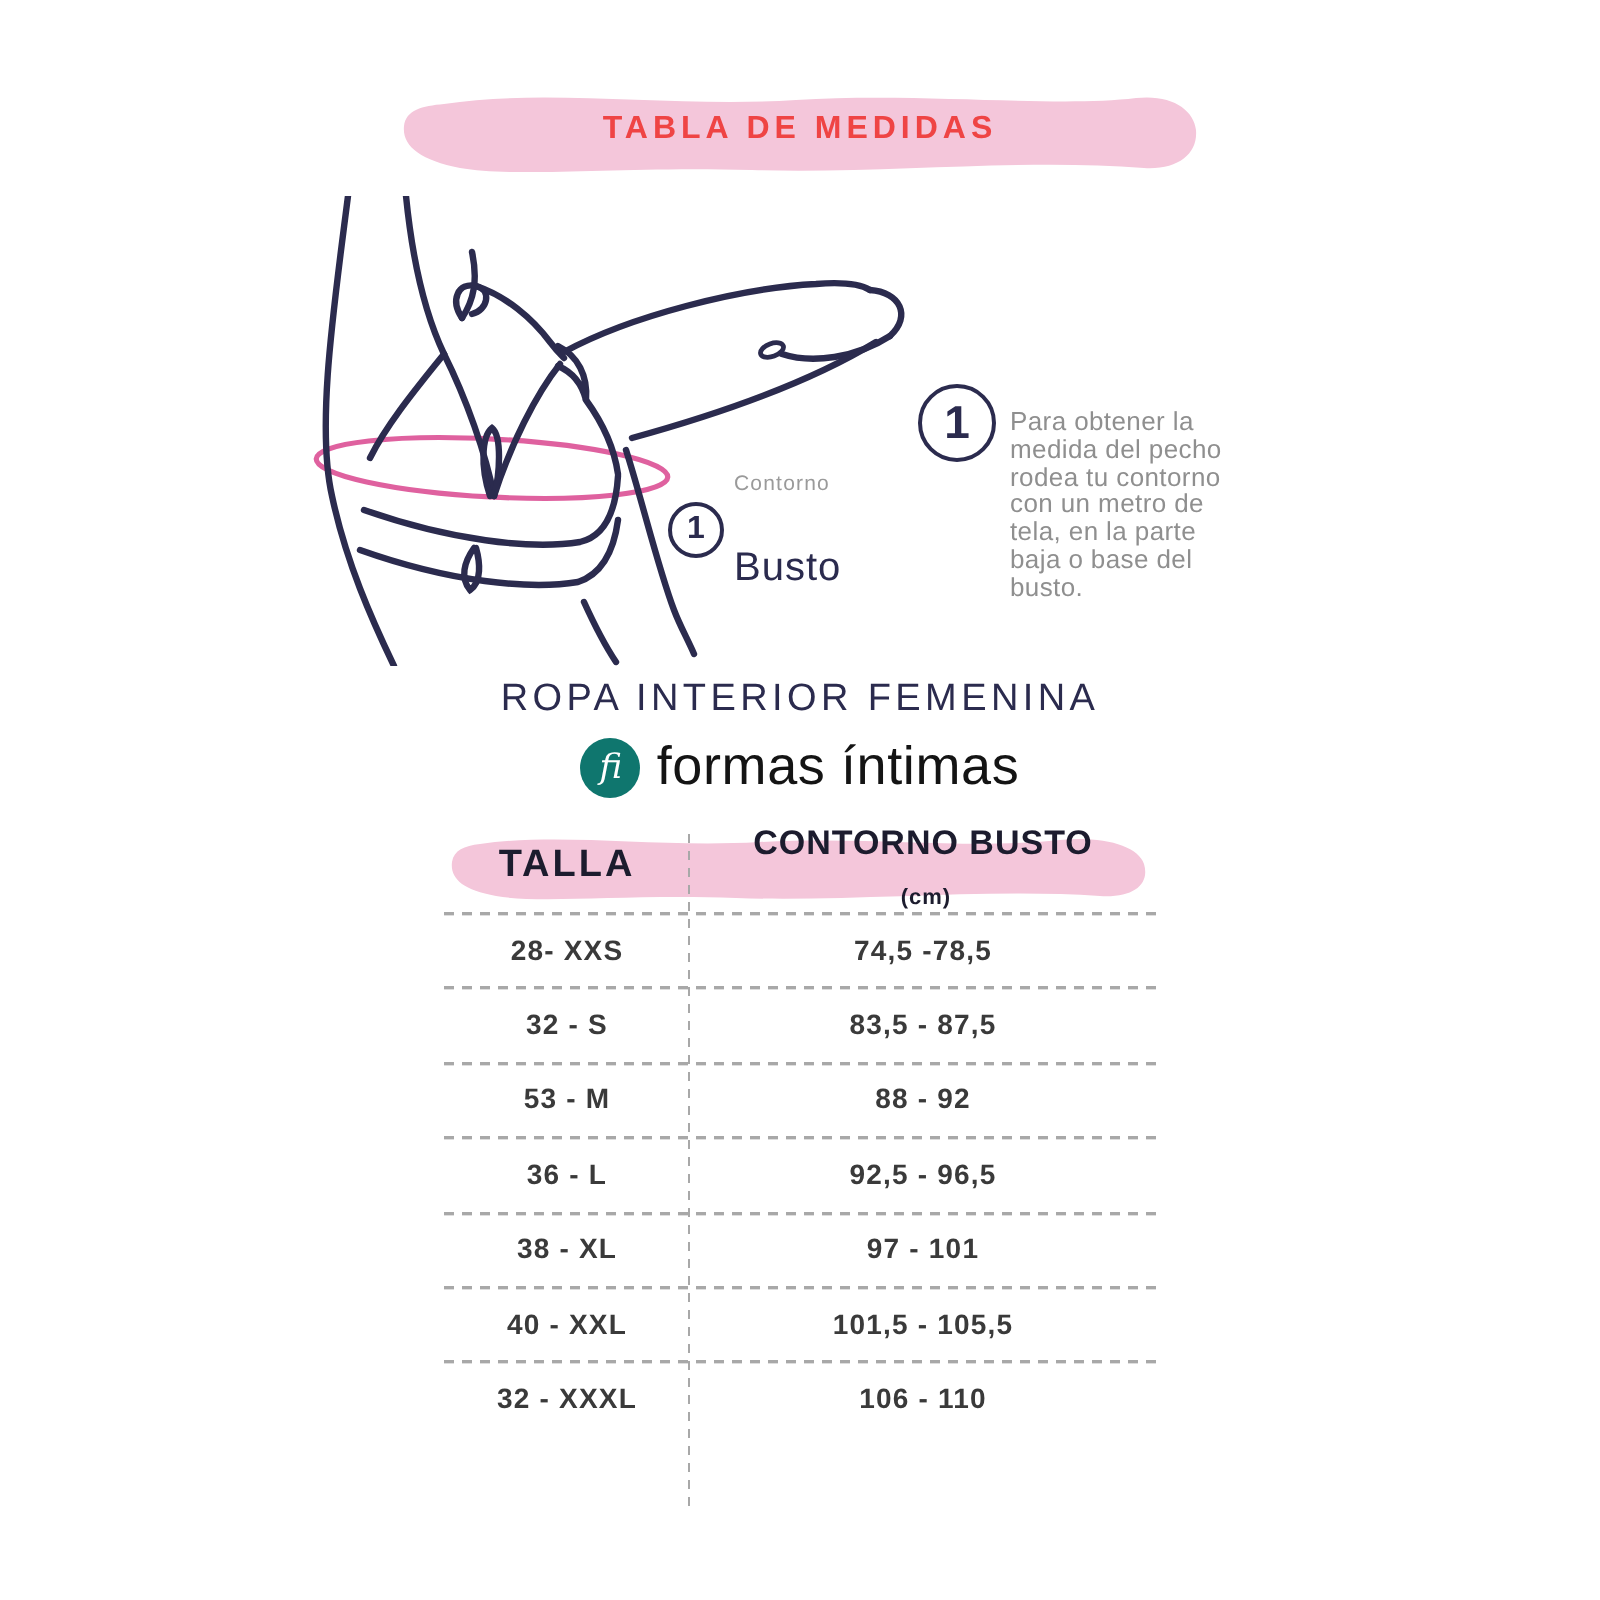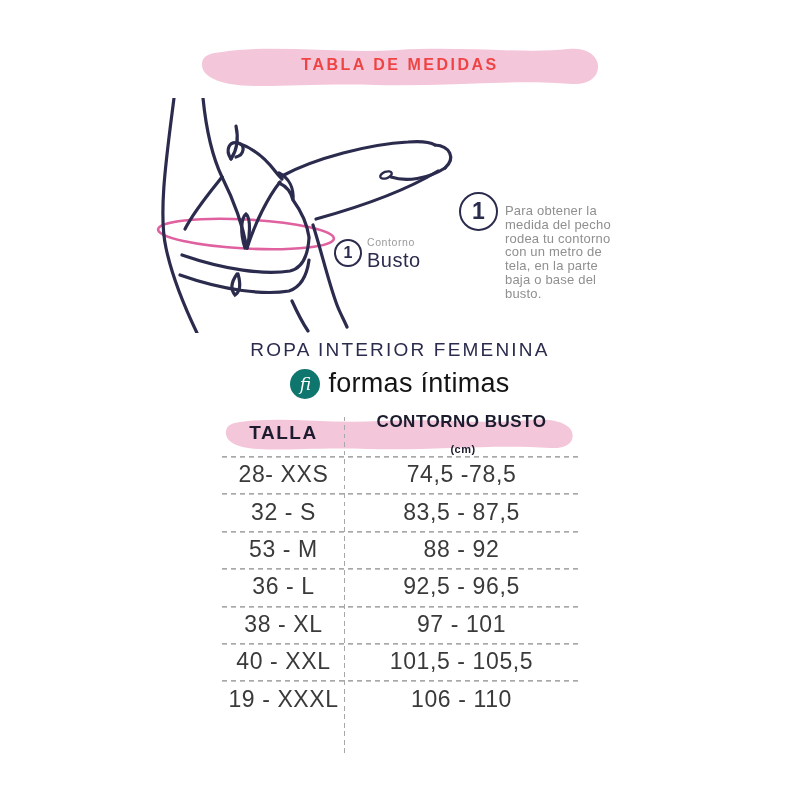--- a/index.html
+++ b/index.html
@@ -20,21 +20,21 @@
 
   
   .bust-label { left: 334px; top: 237px; display: flex; align-items: center; }
   .bust-circle {
     width: 28px; height: 28px; border: 2px solid #2b2b4e; border-radius: 50%;
     display: flex; align-items: center; justify-content: center;
     color: #2b2b4e; font-size: 16px; font-weight: 600; flex: 0 0 auto;
   }
   .bust-texts { margin-left: 5px; display: flex; flex-direction: column; line-height: 1; }
   .bust-small { color: #9a9a9a; font-size: 10.5px; letter-spacing: 0.6px; margin-bottom: 2px; }
-  .bust-big { color: #2b2b4e; font-size: 20px; letter-spacing: 0.5px; }
+  .bust-big { color: #2b2b4e; font-size: 20px; letter-spacing: 0.5px; margin-top: 24px; }
 
   
   .instruction { left: 459px; top: 192px; display: flex; align-items: flex-start; }
   .instr-circle {
     width: 39px; height: 39px; border: 2.5px solid #2b2b4e; border-radius: 50%;
     display: flex; align-items: center; justify-content: center;
     color: #2b2b4e; font-size: 23px; font-weight: 600; flex: 0 0 auto;
   }
   .instr-text {
     margin-left: 7px; margin-top: 12px; width: 120px;
@@ -60,21 +60,21 @@
   .thead svg { position: absolute; left: 0; top: 0; }
   .th-cell { position: absolute; top: 0; height: 38px; display: flex; align-items: center; justify-content: center; }
   .th-talla { left: 0; width: 123px; color: #1c1c2e; font-size: 19px; font-weight: 700; letter-spacing: 1.5px; }
   .th-contorno { left: 123px; width: 233px; color: #1c1c2e; font-size: 17px; font-weight: 700; letter-spacing: 0.5px; flex-direction: column; }
   .th-unit { font-size: 11px; font-weight: 700; margin-left: 3px; margin-top: 11px; }
   .t-row {
     height: 37.4px; display: flex;
     background-image: repeating-linear-gradient(90deg, #a8a8a8 0 5px, transparent 5px 9px);
     background-size: 100% 1.7px; background-repeat: no-repeat; background-position: top left;
   }
-  .t-cell { display: flex; align-items: center; justify-content: center; color: #3a3a3a; font-size: 23px; letter-spacing: 0.6px; }
+  .t-cell { display: flex; align-items: center; justify-content: center; color: #3a3a3a; font-size: 14px; letter-spacing: 0.6px; font-weight: bold; }
   .c1 { width: 123px; }
   .c2 { width: 233px; }
   .divider {
     position: absolute; left: 121.5px; top: 3px; width: 1.7px; height: 340px;
     background: repeating-linear-gradient(180deg, #a8a8a8 0 4.5px, transparent 4.5px 8.5px);
   }
 </style>
 </head>
 <body>
 
@@ -165,19 +165,19 @@
     </div>
     <div class="t-row">
       <div class="t-cell c1">38 - XL</div>
       <div class="t-cell c2">97 - 101</div>
     </div>
     <div class="t-row">
       <div class="t-cell c1">40 - XXL</div>
       <div class="t-cell c2">101,5 - 105,5</div>
     </div>
     <div class="t-row">
-      <div class="t-cell c1">19 - XXXL</div>
+      <div class="t-cell c1">32 - XXXL</div>
       <div class="t-cell c2">106 - 110</div>
     </div>
   </div>
 
   <div class="divider"></div>
 </div>
 
 </body></html>

